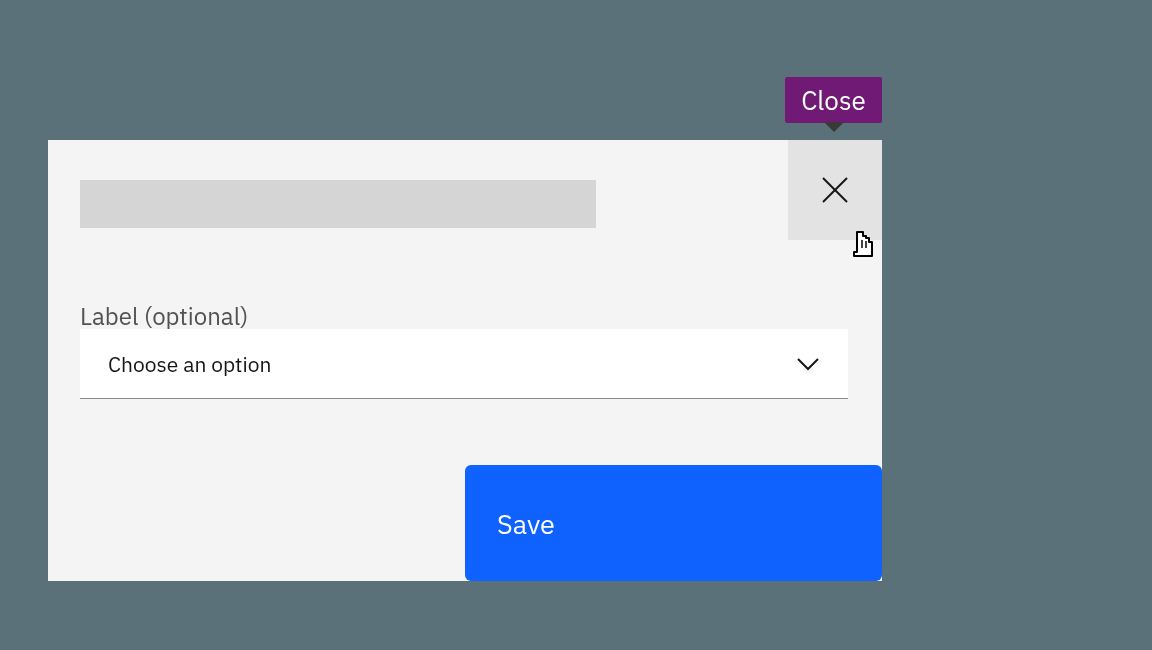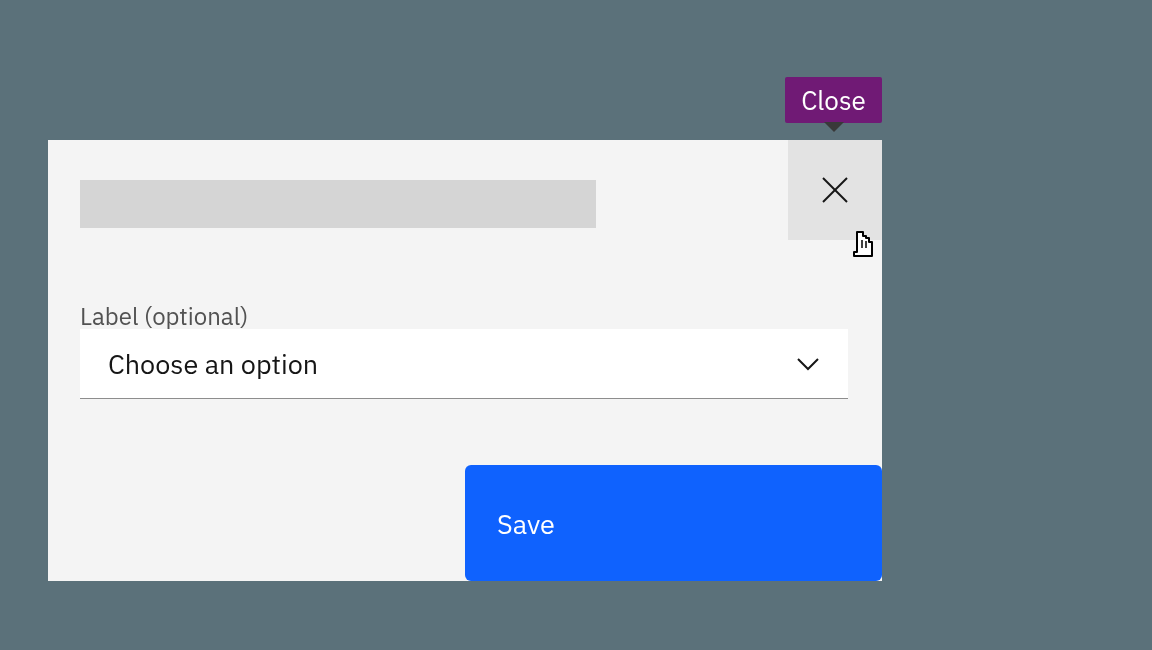--- a/index.html
+++ b/index.html
@@ -63,21 +63,21 @@
       height: 70px;
       background: #ffffff;
       border-bottom: 1px solid #8d8d8d;
       display: flex;
       align-items: center;
       justify-content: space-between;
       padding: 0 28px;
       cursor: pointer;
     }
     .dropdown-text {
-      font-size: 27px;
+      font-size: 21px;
       color: #161616;
       font-weight: 400;
     }
     .chevron-svg {
       width: 24px;
       height: 14px;
     }
     .save-button {
       position: absolute;
       right: 0;

